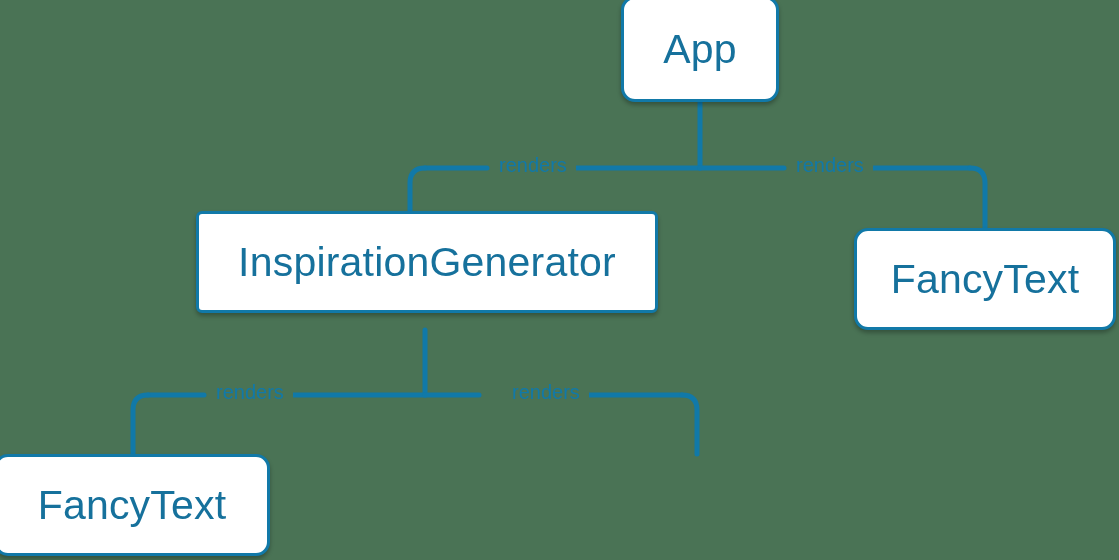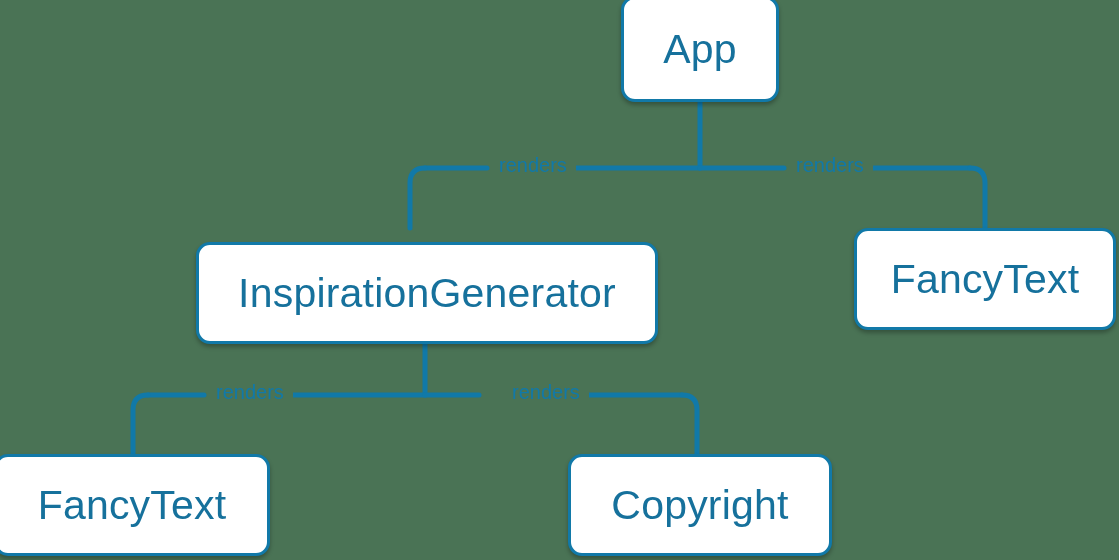--- a/index.html
+++ b/index.html
@@ -48,24 +48,25 @@
   }
   #node-app {
     left: 621px;
     top: -4px;
     width: 158px;
     height: 106px;
     font-size: 41px;
   }
   #node-inspiration {
     left: 196px;
-    top: 242px;
+    top: 211px;
     width: 462px;
     height: 102px;
     font-size: 41px;
+    border-radius: 6px;
   }
   #node-fancytext-right {
     left: 854px;
     top: 228px;
     width: 262px;
     height: 102px;
     font-size: 41px;
   }
   #node-fancytext-left {
     left: -6px;
@@ -138,22 +139,19 @@
   </div>
 
   <div class="node" id="node-fancytext-right">
     <span class="node-label">FancyText</span>
   </div>
 
   <div class="node" id="node-fancytext-left">
     <span class="node-label">FancyText</span>
   </div>
 
-  <div class="node" id="node-copyright">
-    <span class="node-label">Copyright</span>
-  </div>
 
   <div class="edge-label" id="label-renders-1">renders</div>
   <div class="edge-label" id="label-renders-2">renders</div>
   <div class="edge-label" id="label-renders-3">renders</div>
   <div class="edge-label" id="label-renders-4">renders</div>
 
 </div>
 
 </body></html>

